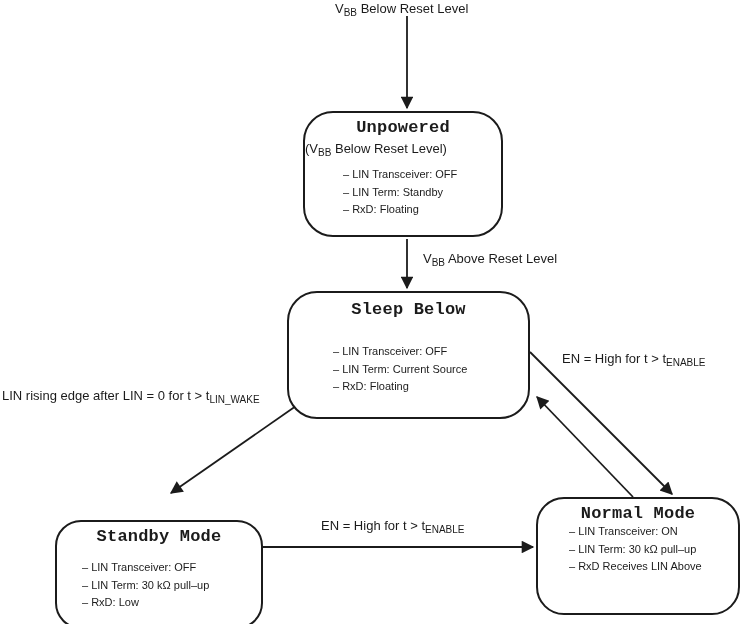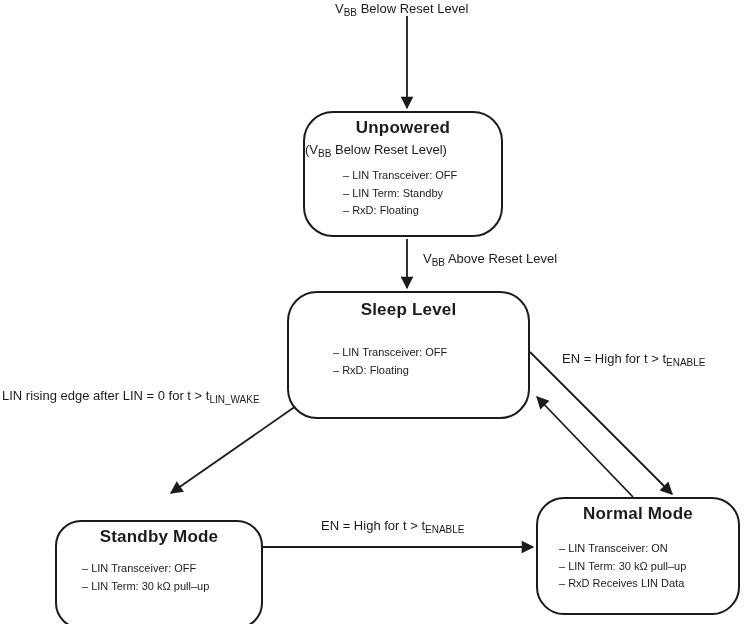--- a/index.html
+++ b/index.html
@@ -16,20 +16,21 @@
     position: absolute;
     box-sizing: border-box;
     background: #ffffff;
     border: 2px solid #1b1b1b;
   }
   .state-title {
     font-weight: bold;
     font-size: 17px;
     text-align: center;
     letter-spacing: 0.2px;
+    font-family: Liberation Mono, monospace;
   }
   .state-subtitle {
     font-size: 13px;
     margin-top: 4px;
     white-space: nowrap;
   }
   .state-items {
     font-size: 11px;
     line-height: 17.5px;
     white-space: nowrap;
@@ -79,37 +80,39 @@
     <div class="state-title" style="margin-top:5px;">Unpowered</div>
     <div class="state-subtitle"><span class="part">(V</span><span class="sb">BB</span><span class="part"> Below Reset Level)</span></div>
     <div class="state-items" style="margin-top:8px; padding-left:38px;">
       <div>– LIN Transceiver: OFF</div>
       <div>– LIN Term: Standby</div>
       <div>– RxD: Floating</div>
     </div>
   </div>
 
   <div class="state" style="left:287px; top:291px; width:243px; height:128px; border-radius:30px;">
-    <div class="state-title" style="margin-top:7px;">Sleep Level</div>
+    <div class="state-title" style="margin-top:7px;">Sleep Below</div>
     <div class="state-items" style="margin-top:24px; padding-left:44px;">
       <div>– LIN Transceiver: OFF</div>
+      <div>– LIN Term: Current Source</div>
       <div>– RxD: Floating</div>
     </div>
   </div>
 
   <div class="state" style="left:55px; top:497px; width:208px; height:109px; border-radius:26px;margin-top:23px;">
     <div class="state-title" style="margin-top:5px;">Standby Mode</div>
     <div class="state-items" style="margin-top:13px; padding-left:25px;">
       <div>– LIN Transceiver: OFF</div>
       <div>– LIN Term: 30 kΩ pull–up</div>
+      <div>– RxD: Low</div>
     </div>
   </div>
 
   <div class="state" style="left:536px; top:497px; width:204px; height:118px; border-radius:28px;">
     <div class="state-title" style="margin-top:5px;">Normal Mode</div>
-    <div class="state-items" style="margin-top:16px; padding-left:21px;">
+    <div class="state-items" style="padding-left:31px;">
       <div>– LIN Transceiver: ON</div>
       <div>– LIN Term: 30 kΩ pull–up</div>
-      <div>– RxD Receives LIN Data</div>
+      <div>– RxD Receives LIN Above</div>
     </div>
   </div>
 
 </div>
 
 </body></html>

